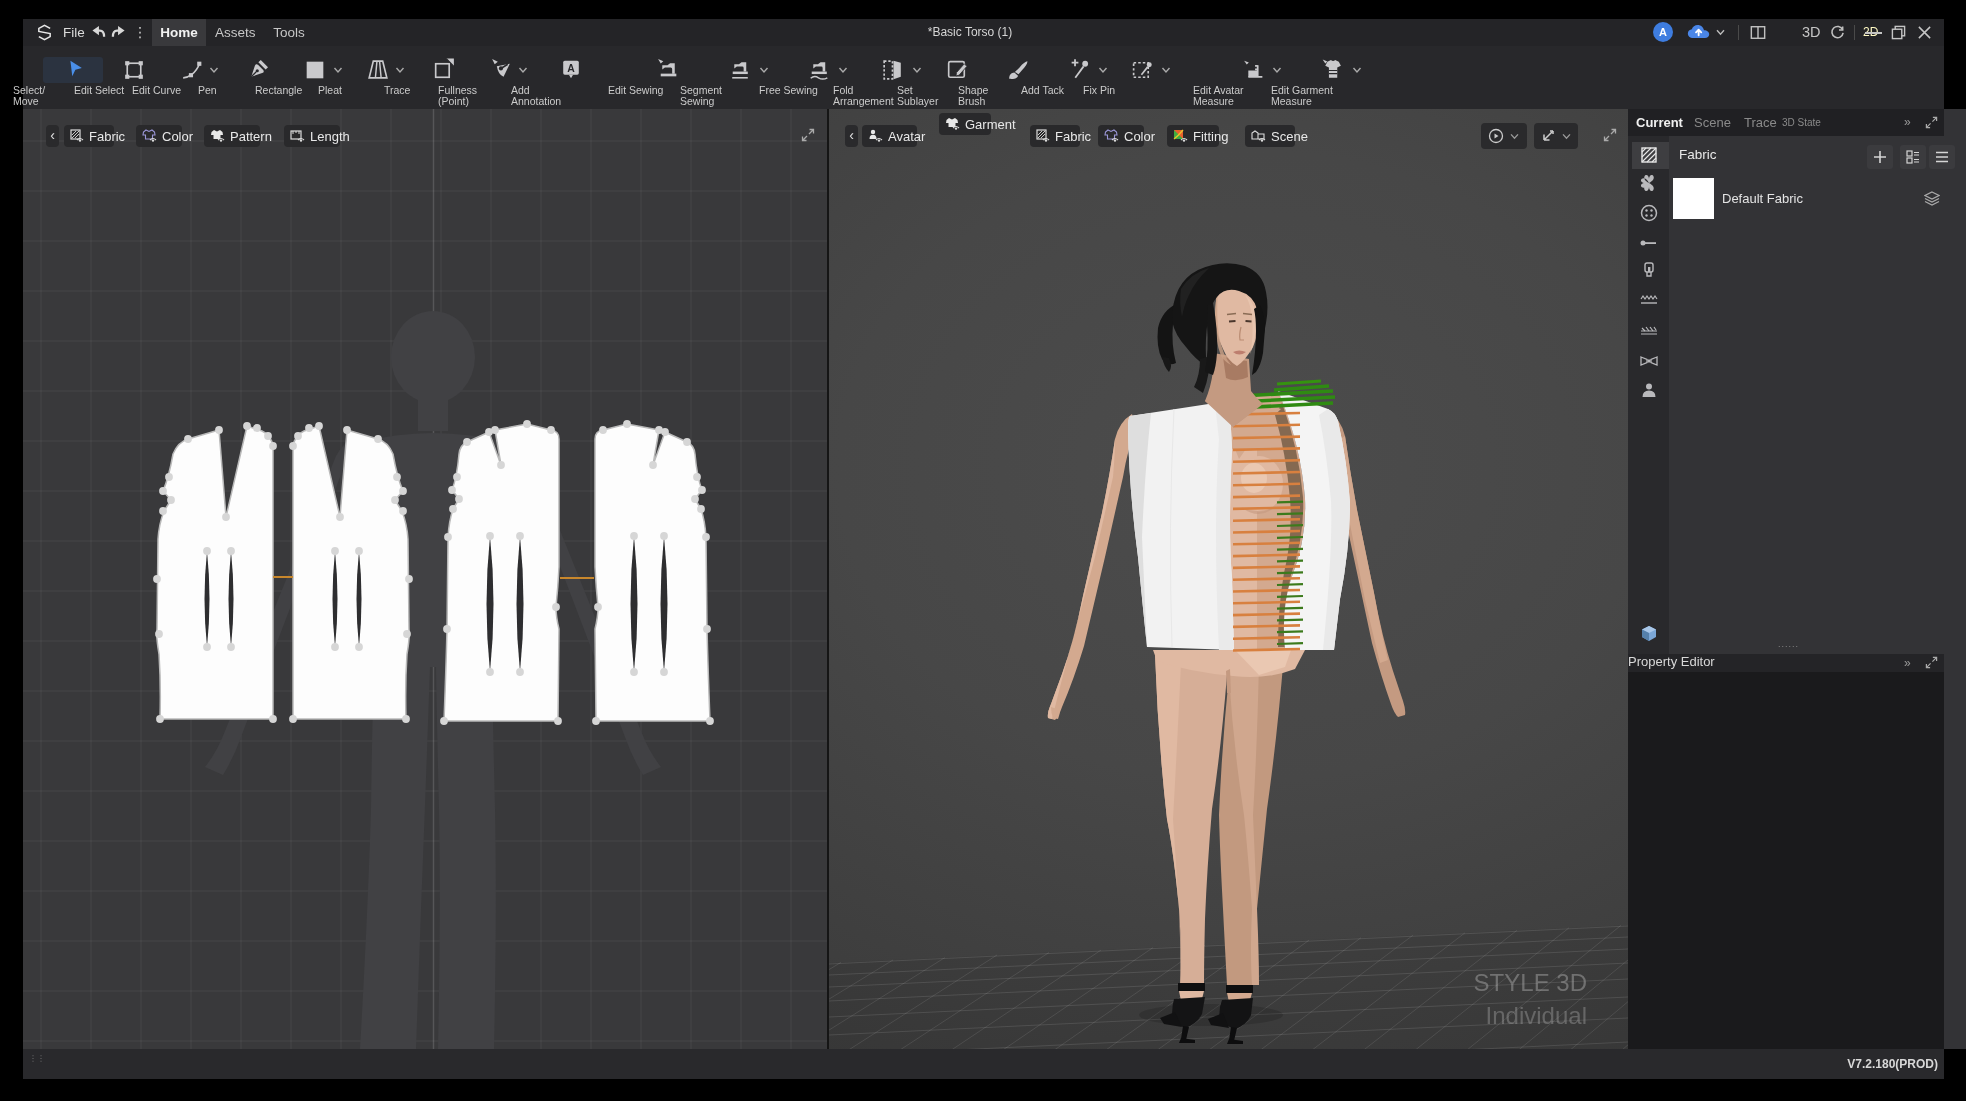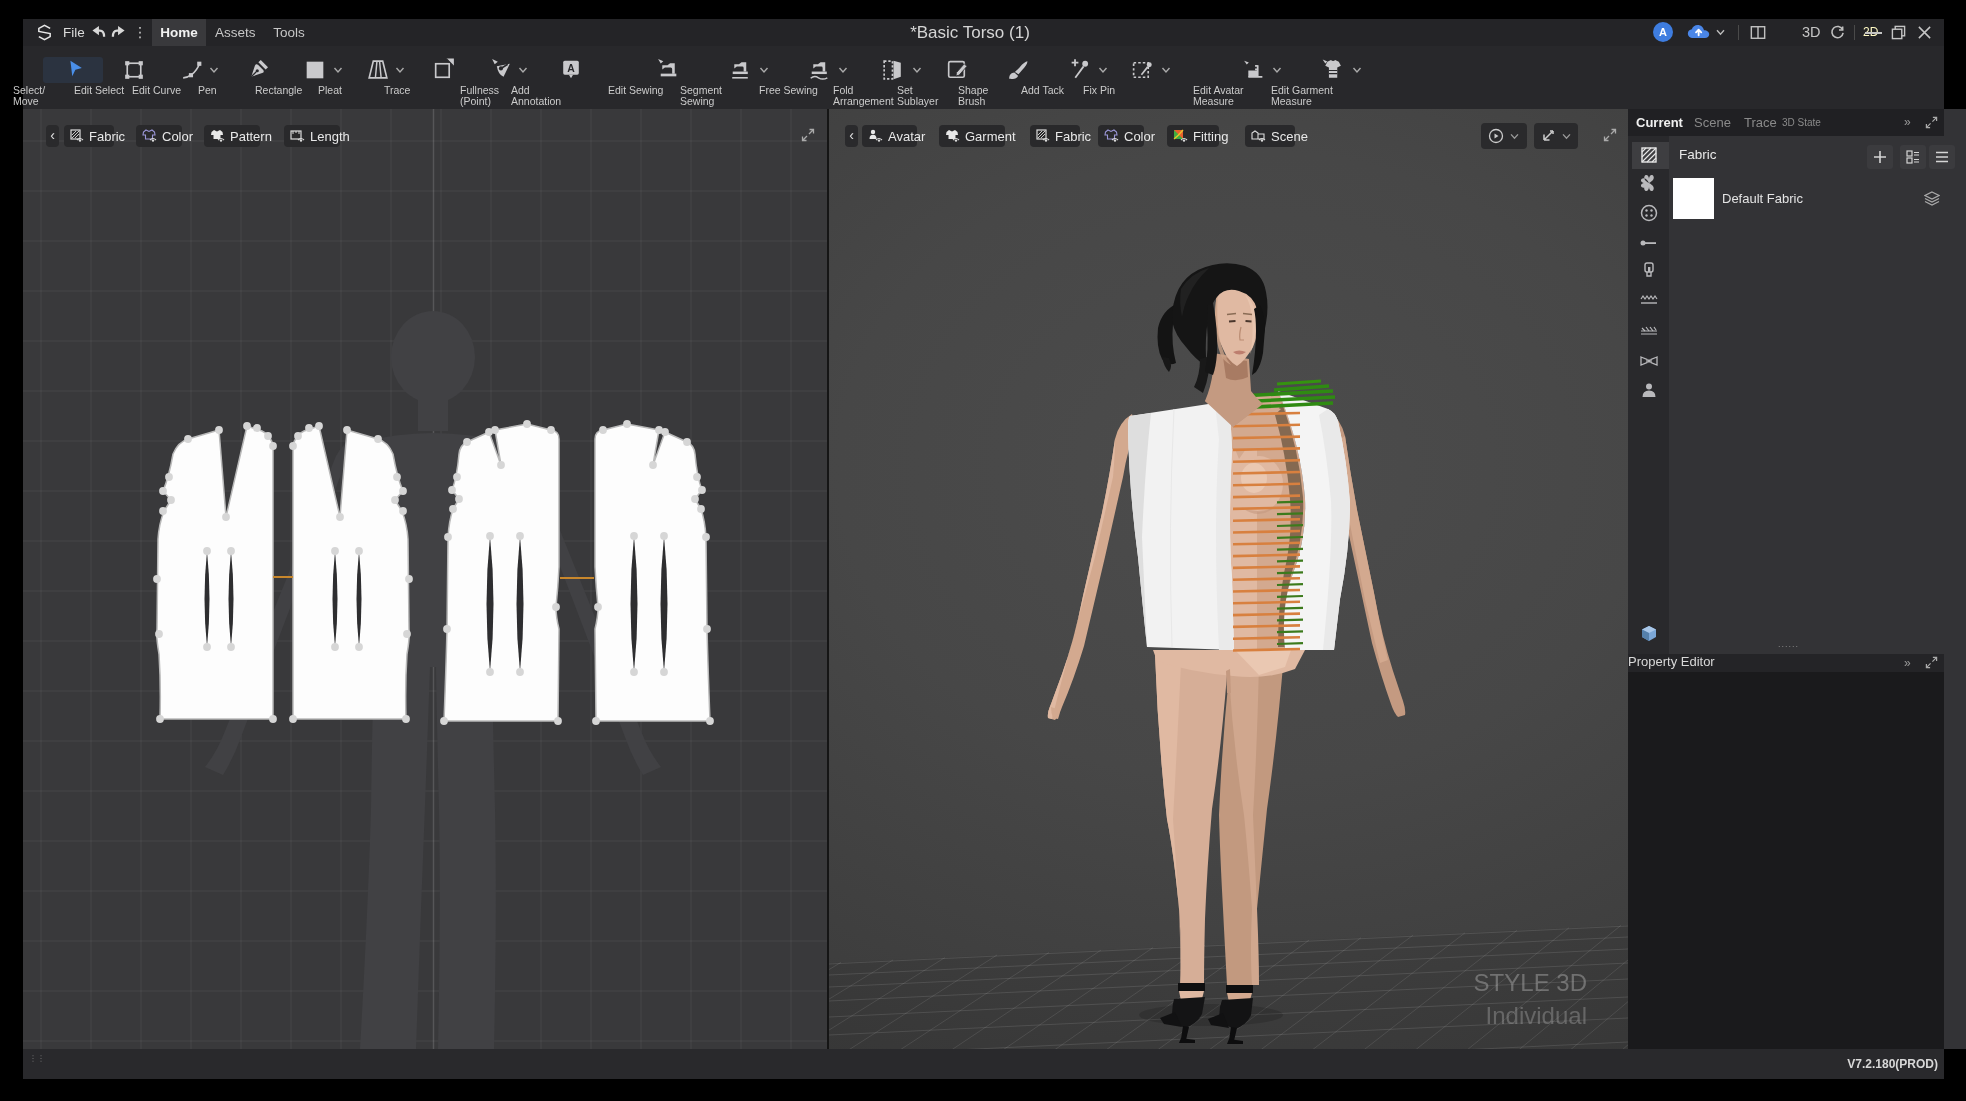--- a/index.html
+++ b/index.html
@@ -27,21 +27,21 @@
         <path d="M7 6 H9.5 C12.5 6 14 8.5 14 12.5" fill="none" stroke="#d8d8d8" stroke-width="2.4"></path>
       </svg>
 <svg class="abs" style="left:88px;top:6px" width="15" height="14" viewBox="0 0 16 15">
         <path d="M14.5 6 L7.5 1 L7.5 11 Z" fill="#d8d8d8"></path>
         <path d="M9 6 H6.5 C3.5 6 2 8.5 2 12.5" fill="none" stroke="#d8d8d8" stroke-width="2.4"></path>
       </svg>
 <div class="abs" style="left:110px;top:0;height:27px;line-height:26px;font-size:14px;color:#cfcfcf;letter-spacing:0">⋮</div>
 <div class="abs" style="left:129px;top:0;width:54px;height:27px;background:#39393c;color:#f2f2f2;font-size:13.5px;font-weight:bold;text-align:center;line-height:27px">Home</div>
 <div class="abs" style="left:192px;top:0;width:40px;height:27px;color:#c7c7c7;font-size:13.5px;text-align:center;line-height:27px">Assets</div>
 <div class="abs" style="left:248px;top:0;width:36px;height:27px;color:#c7c7c7;font-size:13.5px;text-align:center;line-height:27px">Tools</div>
-<div class="abs" style="left:747px;top:0;width:400px;height:27px;text-align:center;line-height:27px;font-size:17px;color:#d5d5d5">*Basic Torso (1)</div>
+<div class="abs" style="left:747px;top:0;width:400px;height:27px;text-align:center;line-height:27px;font-size:12px;color:#d5d5d5">*Basic Torso (1)</div>
 <div class="abs" style="left:1630px;top:3px;width:20px;height:20px;border-radius:50%;background:#3e7de0;color:#fff;font-size:11px;font-weight:bold;text-align:center;line-height:20px">A</div>
 <svg class="abs" style="left:1663px;top:4px" width="26" height="19" viewBox="0 0 28 20">
         <path d="M8 16 C4 16 2 13.5 2 11 C2 8.5 4 6.8 6.3 6.6 C7 3.8 9.6 2 12.6 2 C16 2 18.8 4.4 19.3 7.6 C22.8 7.6 25 9.7 25 12 C25 14.3 23 16 20.4 16 Z" fill="#4a86e8"></path>
         <path d="M13.6 13 V7.6 M10.8 9.8 L13.6 7 L16.4 9.8" stroke="#fff" stroke-width="2" fill="none" stroke-linecap="round" stroke-linejoin="round"></path>
       </svg>
 <svg class="abs" style="left:1693px;top:10px" width="9" height="7" viewBox="0 0 10 8">
         <path d="M1 1.5 L5 6 L9 1.5" stroke="#bbb" stroke-width="1.6" fill="none"></path>
       </svg>
 <div class="abs" style="left:1715px;top:6px;width:1px;height:15px;background:#4a4a4a"></div>
 <svg class="abs" style="left:1727px;top:6px" width="16" height="15" viewBox="0 0 18 16">
@@ -114,21 +114,21 @@
         <path d="M14.5 1.5 L22 1.5 L22 9 L18.2 5.2 Z" fill="#c9c9cc" stroke="none"></path>
         <path d="M14.5 1.5 L22 9" stroke="#28282b" stroke-width="1.2"></path>
       </svg>
 <div class="tlabel" style="left:361px">Trace</div>
 <svg class="ticon" style="left:466px" viewBox="0 0 25 25" width="26" height="26">
         <path d="M7.5 9 L20 6.5 L14 19 Q9 17.5 7.5 9 Z" fill="#c9c9cc"></path>
         <circle cx="11.5" cy="11" r="2" fill="#28282b"></circle>
         <path d="M11.5 11 L18 7" stroke="#28282b" stroke-width="1.6"></path>
         <path d="M3 2 L8.5 4.5 L5.5 7 Z" fill="#c9c9cc"></path>
       </svg>
-<div class="tlabel" style="left:437px">Fullness<br>(Point)</div>
+<div class="tlabel" style="left:415px">Fullness<br>(Point)</div>
 <svg class="chev" style="left:495px" viewBox="0 0 10 10">
         <path d="M1.5 3 L5 7 L8.5 3" stroke="#aaa" stroke-width="1.4" fill="none"></path>
       </svg>
 <svg class="ticon" style="left:535px" viewBox="0 0 25 25" width="26" height="26">
         <rect x="5" y="3.5" width="15" height="13.5" rx="1.5" fill="#c9c9cc"></rect>
         <path d="M10.5 17 L12.5 20.5 L14.5 17 Z" fill="#c9c9cc"></path>
         <text x="12.5" y="14" font-size="10" font-weight="bold" fill="#28282b" text-anchor="middle" font-family="Liberation Sans">A</text>
       </svg>
 <div class="tlabel" style="left:488px">Add<br>Annotation</div>
 <svg class="ticon" style="left:632px" viewBox="0 0 25 25" width="26" height="26">
@@ -542,21 +542,21 @@
           <svg width="15" height="14" viewBox="0 0 15 14">
             <circle cx="5" cy="3" r="2.2" fill="#e8e8e8"></circle>
             <path d="M1.5 10 Q1.5 5.8 5 5.8 Q8.5 5.8 8.5 10 Z" fill="#e8e8e8"></path>
             <g transform="translate(8,8)">
               <path d="M0 3 Q3 0 6 3" stroke="#ddd" stroke-width="1.1" fill="none"></path>
               <circle cx="3" cy="3.6" r="1.2" fill="#ddd"></circle>
             </g>
           </svg>
           <span>Avatar</span>
         </div>
-<div class="vtab" style="left:110px;top:16px;width:66px">
+<div class="vtab" style="left:110px;top:4px;width:52px">
           <svg width="15" height="14" viewBox="0 0 15 14">
             <path d="M4 1 L7 2.5 L10 1 L12.5 3 L13 6 L10.5 6 L10.5 10 L3.5 10 L3.5 6 L1 6 L1.5 3 Z" fill="#e8e8e8"></path>
             <g transform="translate(8,8)">
               <path d="M0 3 Q3 0 6 3" stroke="#ddd" stroke-width="1.1" fill="none"></path>
               <circle cx="3" cy="3.6" r="1.2" fill="#ddd"></circle>
             </g>
           </svg>
           <span>Garment</span>
         </div>
 <div class="vtab" style="left:201px;top:16px;width:50px">

